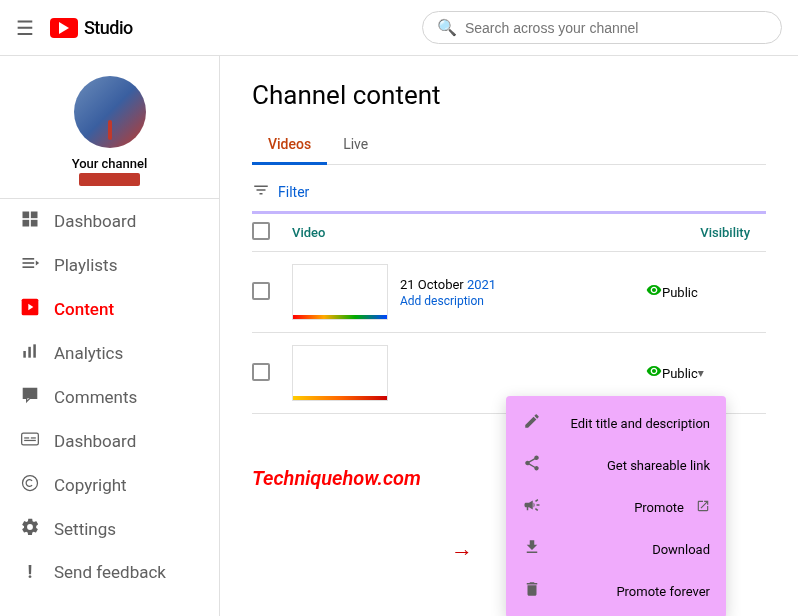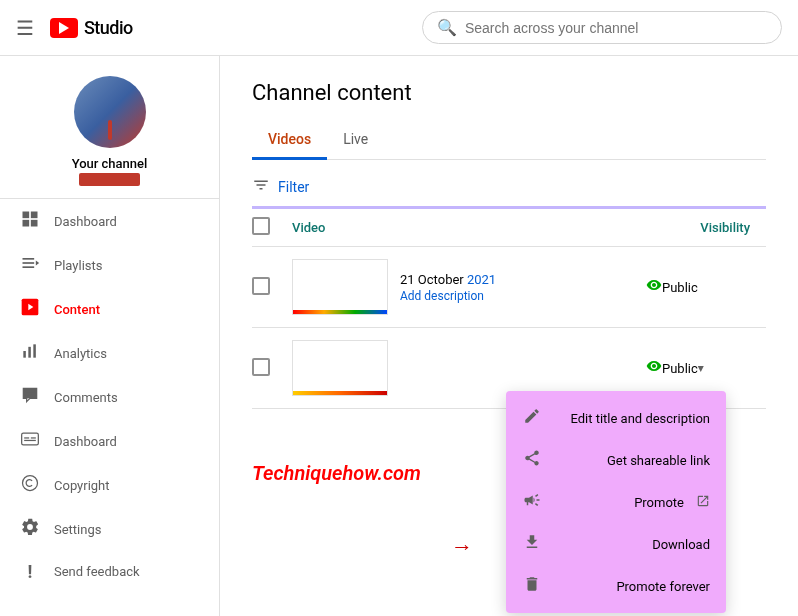--- a/index.html
+++ b/index.html
@@ -101,31 +101,31 @@
       cursor: pointer;
       color: #606060;
       font-size: 13px;
       font-weight: 400;
       gap: 14px;
       border-radius: 0;
     }
     .nav-item.active { color: #ff0000; font-weight: 500; }
     .nav-item .nav-icon { width: 20px; text-align: center; font-size: 18px; flex-shrink: 0; }
     .nav-item.active .nav-icon { color: #ff0000; }
-    .nav-label { font-size: 13px; }
+    .nav-label { font-size: 17px; }
 
     
     .main {
       flex: 1;
       background: #fff;
       overflow-y: auto;
       padding: 24px 32px;
       position: relative;
     }
-    .page-title { font-size: 22px; font-weight: 400; color: #030303; margin-bottom: 16px; }
+    .page-title { font-size: 26px; font-weight: 400; color: #030303; margin-bottom: 16px; }
 
     .tabs { display: flex; gap: 0; border-bottom: 1px solid #e0e0e0; margin-bottom: 8px; }
     .tab {
       padding: 10px 16px;
       font-size: 14px;
       cursor: pointer;
       color: #606060;
       border-bottom: 3px solid transparent;
       margin-bottom: -1px;
     }

